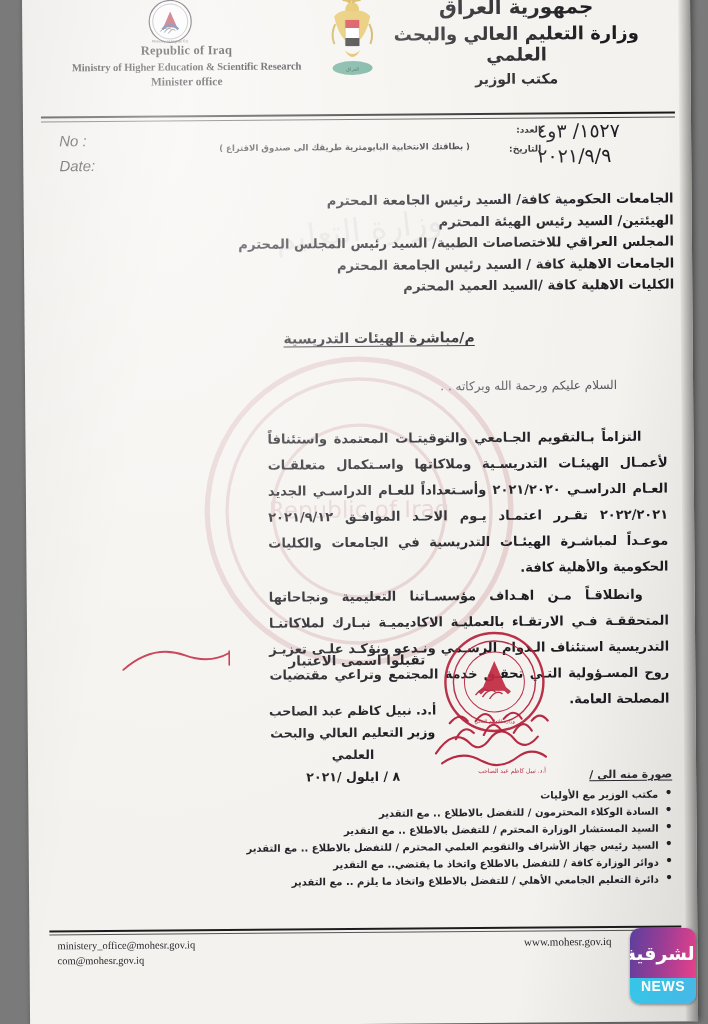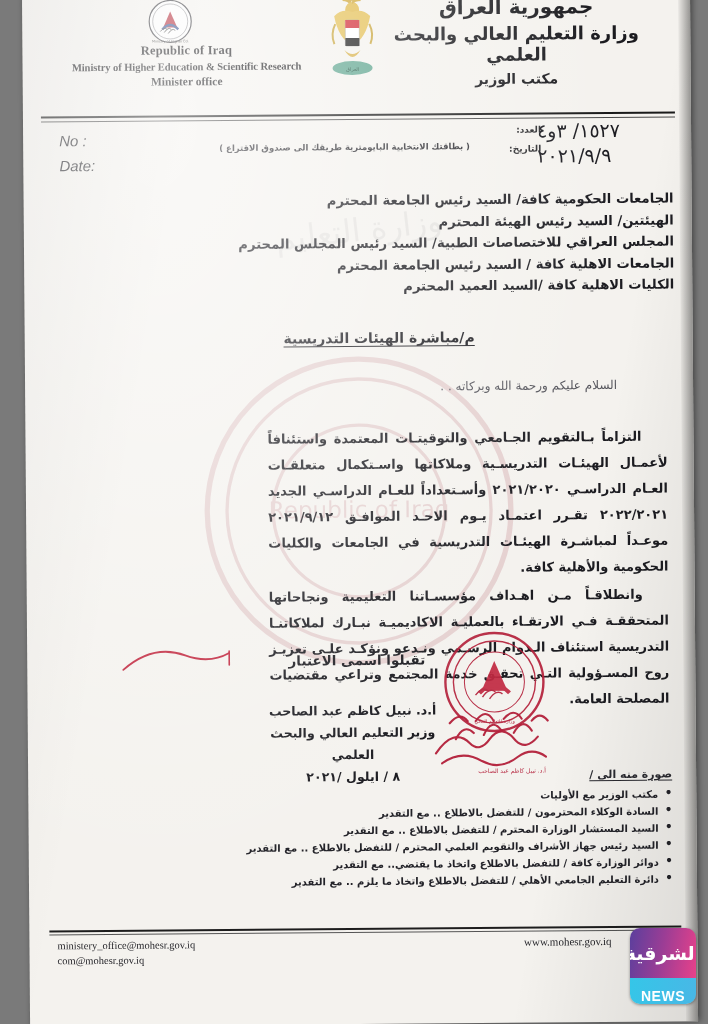--- a/index.html
+++ b/index.html
@@ -232,21 +232,21 @@
     display: flex; align-items: center; justify-content: center;
   }
   .newsbug .top .ar {
     color: #fff; font-family: "DejaVu Sans", sans-serif;
     font-size: 19px; font-weight: bold; letter-spacing: -1px;
     direction: rtl;
   }
   .newsbug .bot {
     height: 36px;
     background: linear-gradient(100deg, #35c6e8 0%, #49b7e6 100%);
-    display: flex; align-items: center; justify-content: center;
+    display: flex; align-items: flex-start; justify-content: center;
   }
   .newsbug .bot span {
     color: #fff; font-family: "Liberation Sans", sans-serif;
     font-size: 14px; font-weight: bold; letter-spacing: .5px;
   }
 </style>
 </head>
 <body>
 
 <div class="page">

